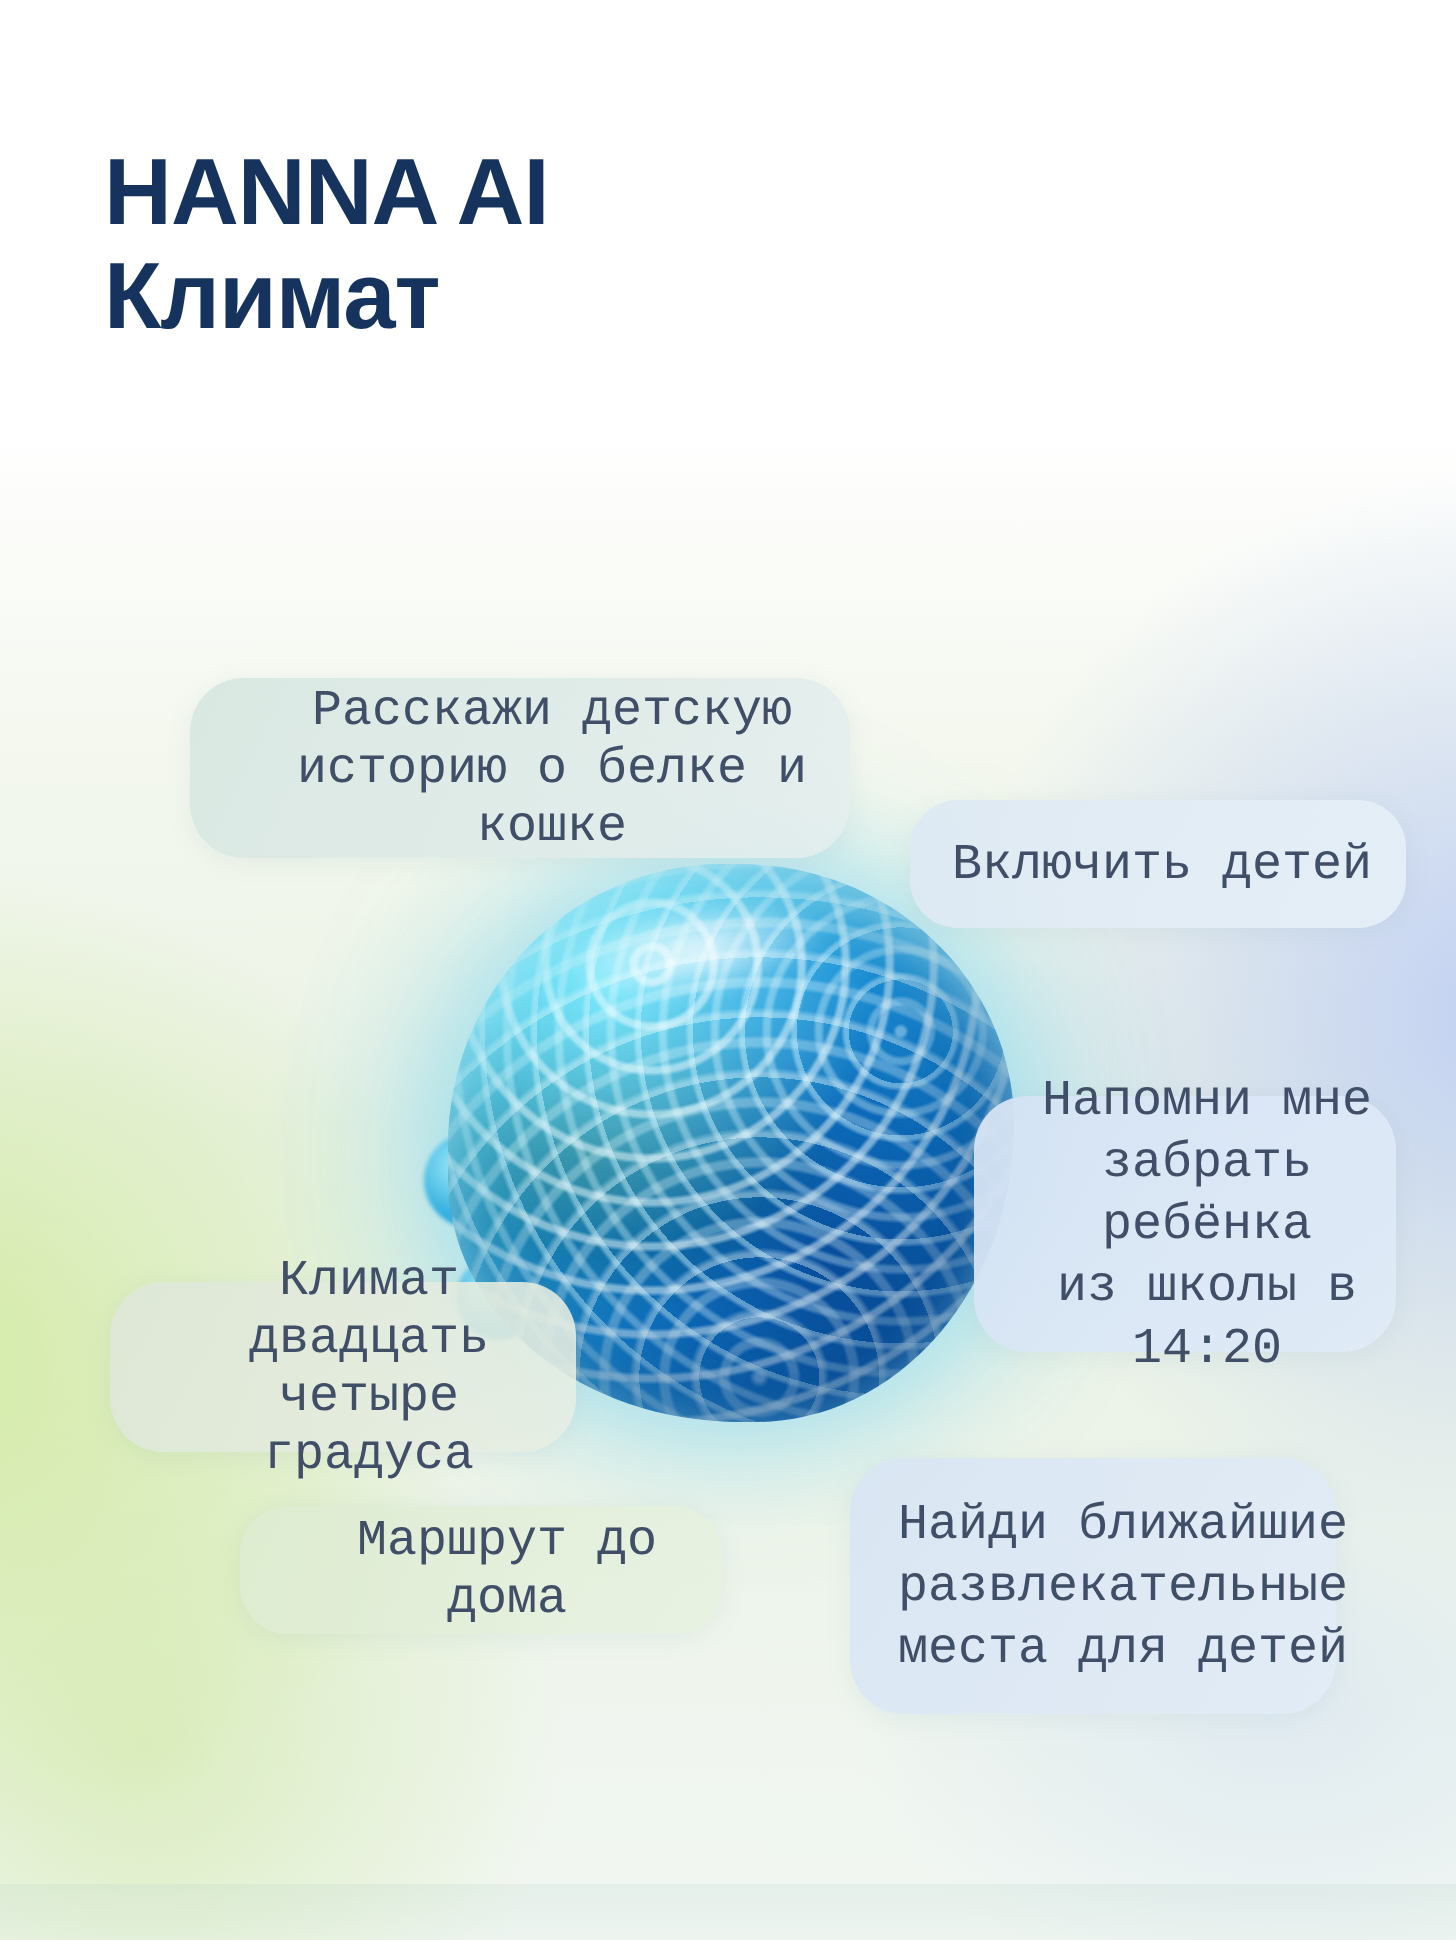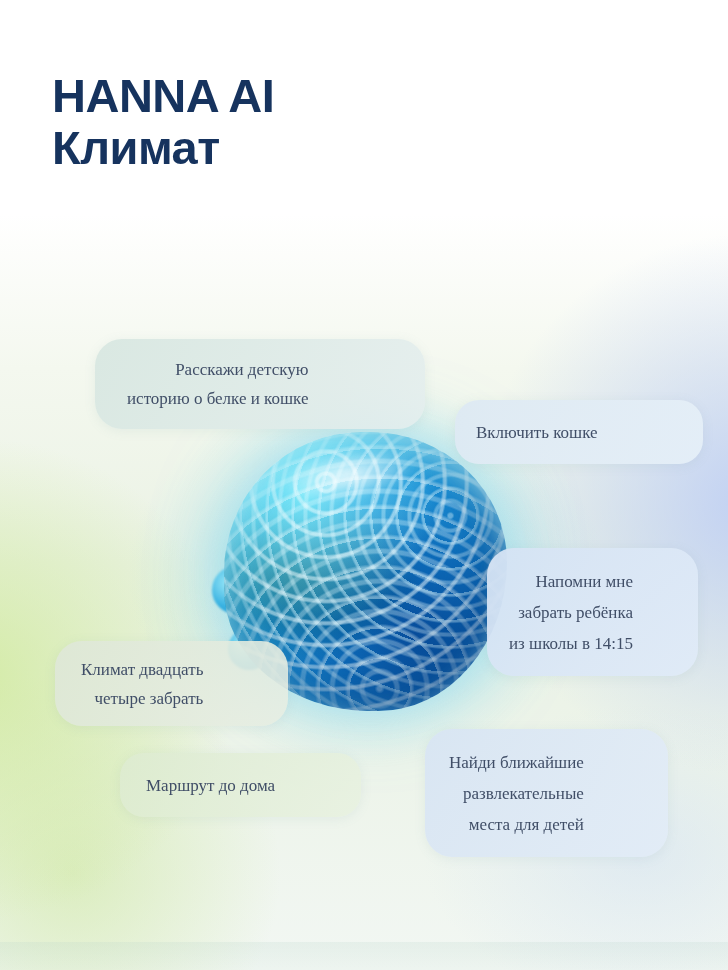--- a/index.html
+++ b/index.html
@@ -64,24 +64,24 @@
     border-radius:50%;
     background:radial-gradient(closest-side, rgba(255,255,255,0.85), rgba(255,255,255,0) 90%);
     filter:blur(4px);
     transform:rotate(-8deg);
   }
 
   
   .chip{
     position:absolute;
     display:flex;align-items:center;
-    border:none;text-align:right;
+    border:none;text-align:center;
     color:var(--bubble_text,#404e67);
-    font-family:Liberation Serif, serif;
-    font-size:17px;line-height:29px;
+    font-family:Liberation Mono, monospace;
+    font-size:25px;line-height:29px;
     border-radius:27px;
     box-shadow:0 2px 12px rgba(110,145,160,0.10);
     cursor:pointer;
   }
   .chip span{white-space:pre-line;}
   .chip.c1{left:95px;top:339px;width:330px;height:90px;padding-left:32px;
     background:linear-gradient(120deg, rgba(216,231,225,0.95), rgba(228,238,238,0.88));}
   .chip.c2{left:455px;top:400px;width:248px;height:64px;padding-left:21px;
     background:linear-gradient(120deg, rgba(221,233,243,0.95), rgba(230,240,248,0.90));border-radius:24px;}
   .chip.c3{left:28px;top:488px;width:258px;height:95px;padding-left:25px;
@@ -114,30 +114,30 @@
   <div class="orb-bump b-one"></div>
   <div class="orb-bump b-two"></div>
   <div class="orb"></div>
   <div class="orb-highlight"></div>
 
   <div class="chip c1">
     <span>Расскажи детскую
 историю о белке и кошке</span>
   </div>
   <div class="chip c2">
-    <span>Включить кошке</span>
+    <span>Включить детей</span>
   </div>
   <div class="chip c4">
     <span>Напомни мне
 забрать ребёнка
-из школы в 14:15</span>
+из школы в 14:20</span>
   </div>
   <div class="chip c5">
     <span>Климат двадцать
-четыре забрать</span>
+четыре градуса</span>
   </div>
   <div class="chip c6">
     <span>Маршрут до дома</span>
   </div>
   <div class="chip c7">
     <span>Найди ближайшие
 развлекательные
 места для детей</span>
   </div>
 

